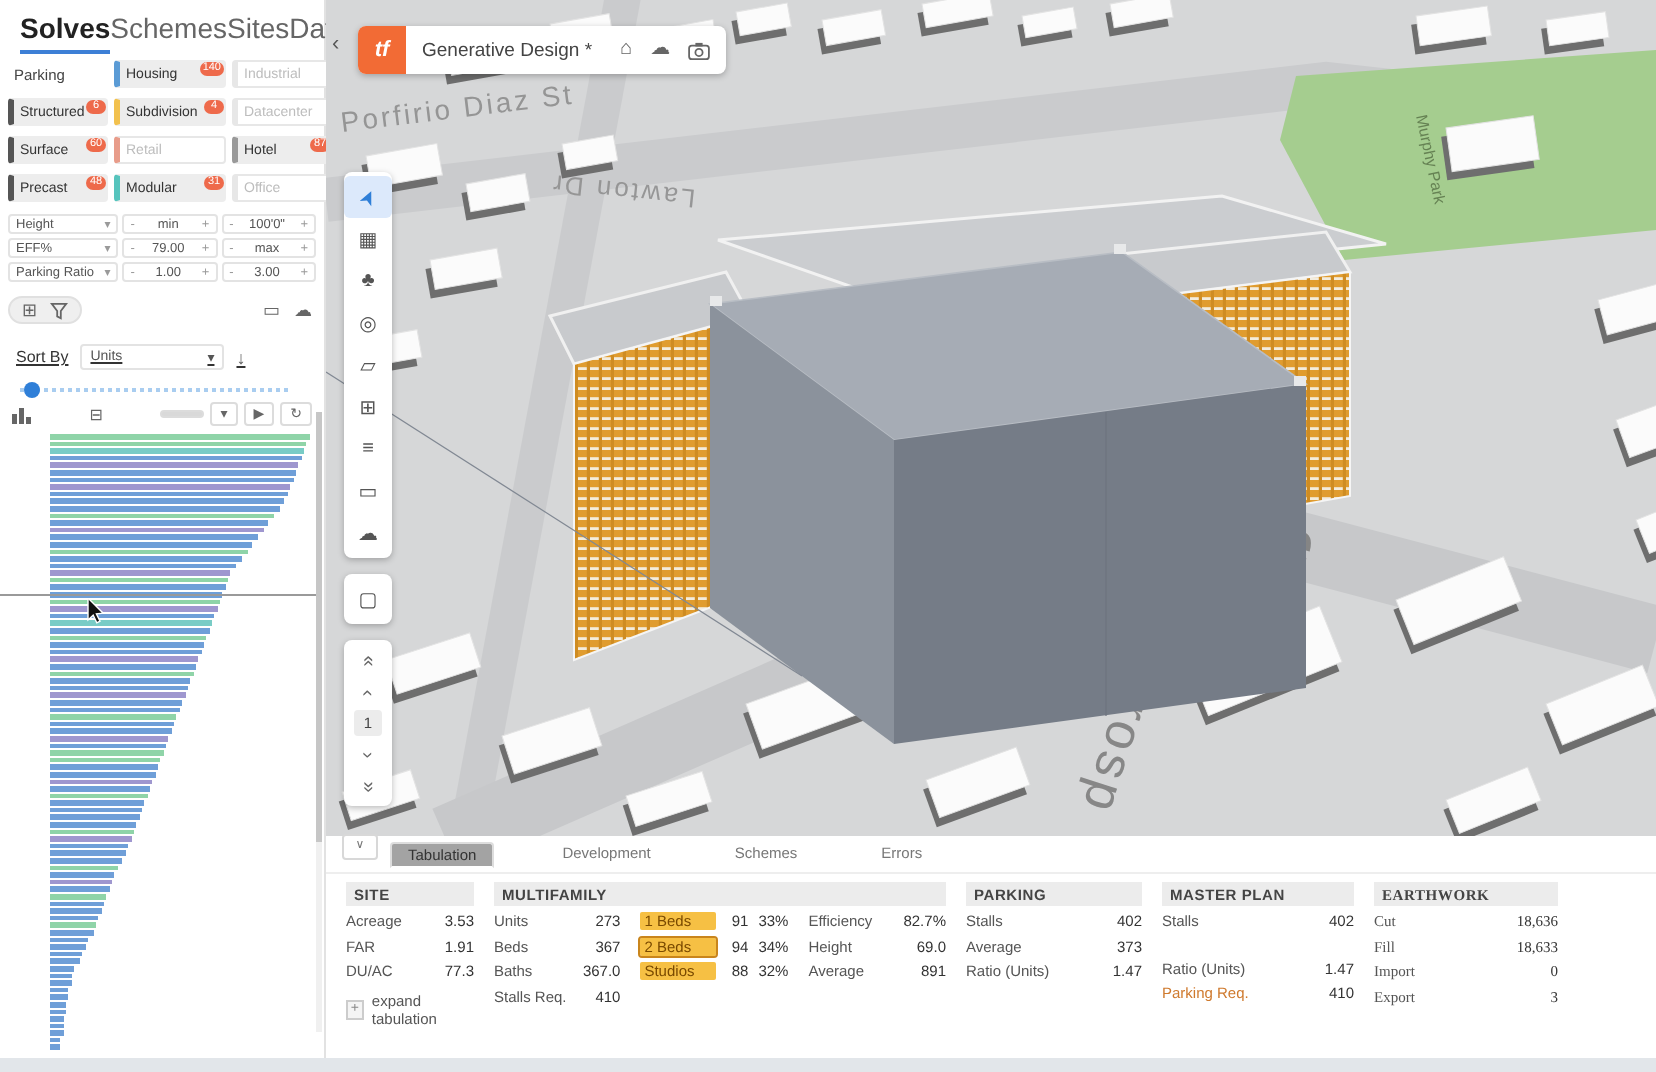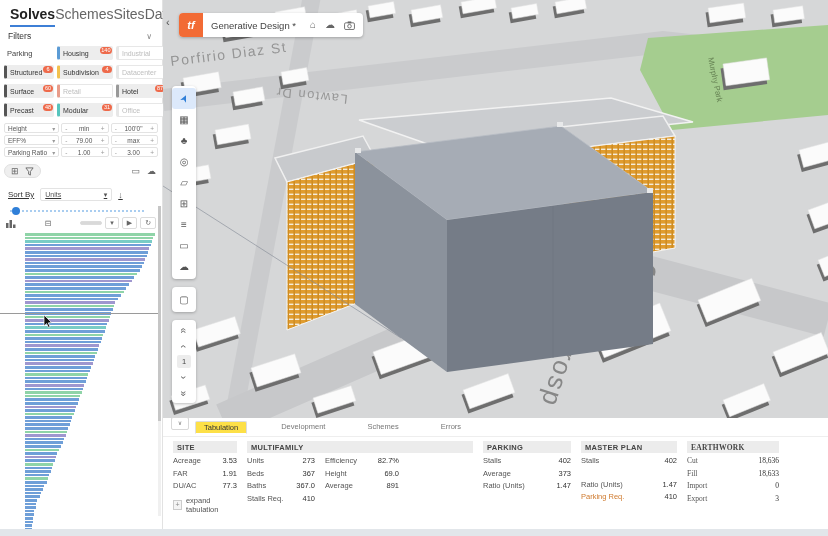--- a/index.html
+++ b/index.html
@@ -62,21 +62,21 @@
   .tool.active .g{display:inline-block;transform:rotate(-65deg);}
   .lvl{width:24px;height:16px;display:flex;align-items:center;justify-content:center;font-size:9px;color:#666;}
   .lvl .rot{display:inline-block;transform:rotate(90deg);font-size:10px;}
   .lvl-value{background:#ececec;border-radius:2px;width:14px;height:13px;display:flex;align-items:center;justify-content:center;font-size:7.5px;color:#444;margin:1px auto;}
 
   
   .bottom-panel{position:absolute;left:0;right:0;top:418px;height:111px;background:#fff;z-index:5;font-size:7.5px;color:#555;}
   .bp-collapse{position:absolute;left:8px;top:-1px;width:16px;height:11px;border:1px solid #d8d8d8;background:#fff;border-radius:2px;text-align:center;font-size:6px;color:#777;line-height:10px;}
   .bp-tabs{display:flex;gap:26px;padding:3px 0 2px 32px;border-bottom:1px solid #eee;font-size:7.5px;color:#777;}
   .bp-tab{padding:1px 8px;}
-  .bp-tab.active{border:1px solid #ddd;border-bottom:1px solid #fff;color:#333;background:#fde047;border-radius:2px 2px 0 0;}
+  .bp-tab.active{border:1px solid #ddd;border-bottom:1px solid #fff;color:#333;background:#a3a3a3;border-radius:2px 2px 0 0;}
   .bp-cols{display:flex;gap:10px;padding:4px 0 0 10px;}
   .sec-h{background:#ececec;font-weight:bold;color:#444;font-size:7.5px;padding:1.5px 4px;margin-bottom:3px;letter-spacing:.3px;}
   .kv{display:flex;justify-content:space-between;margin-bottom:3.5px;}
   .kv .v{color:#333;text-align:right;}
   .sec-site{width:64px;}
   .sec-mf{width:226px;}
   .mf-row{display:flex;gap:10px;}
   .mf-c1{width:68px;}
   .mf-c2{width:76px;}
   .mf-c3{width:74px;}
@@ -99,24 +99,20 @@
 <body>
 
 <div class="app">
 
   <aside class="left-panel">
     <div class="lp-tabs">
       <div class="lp-tab active">Solves</div>
       <div class="lp-tab">Schemes</div>
       <div class="lp-tab">Sites</div>
       <div class="lp-tab">Data</div>
-    </div>
-    <div class="filters-header">
-      <span>Filters</span>
-      <span class="chev">∨</span>
     </div>
     <div class="chip-grid">
       <div class="solve-type">Parking</div>
       <div class="chip" style="border-left-color: rgb(91, 155, 213);"><span class="chip-label">Housing</span><span class="chip-badge">140</span></div>
       <div class="chip disabled"><span class="chip-label">Industrial</span></div>
       <div class="chip" style="border-left-color: rgb(85, 85, 85);"><span class="chip-label">Structured</span><span class="chip-badge">6</span></div>
       <div class="chip" style="border-left-color: rgb(242, 193, 78);"><span class="chip-label">Subdivision</span><span class="chip-badge">4</span></div>
       <div class="chip disabled"><span class="chip-label">Datacenter</span></div>
       <div class="chip" style="border-left-color: rgb(85, 85, 85);"><span class="chip-label">Surface</span><span class="chip-badge">60</span></div>
       <div class="chip disabled" style="border-left-color: rgb(232, 156, 138);"><span class="chip-label">Retail</span></div>
@@ -581,20 +577,37 @@
                 </div>
               <div class="kv">
                   <span>Baths</span>
                   <span class="v">367.0</span>
                 </div>
               <div class="kv">
                   <span>Stalls Req.</span>
                   <span class="v">410</span>
                 </div>
             </div>
+            <div class="mf-c2">
+              <div class="kv3">
+                  <span class="c hl">1 Beds</span>
+                  <span class="n1">91</span>
+                  <span class="n2">33%</span>
+                </div>
+              <div class="kv3">
+                  <span class="c hl mid">2 Beds</span>
+                  <span class="n1">94</span>
+                  <span class="n2">34%</span>
+                </div>
+              <div class="kv3">
+                  <span class="c hl">Studios</span>
+                  <span class="n1">88</span>
+                  <span class="n2">32%</span>
+                </div>
+            </div>
             <div class="mf-c3">
               <div class="kv">
                   <span>Efficiency</span>
                   <span class="v">82.7%</span>
                 </div>
               <div class="kv">
                   <span>Height</span>
                   <span class="v">69.0</span>
                 </div>
               <div class="kv">

